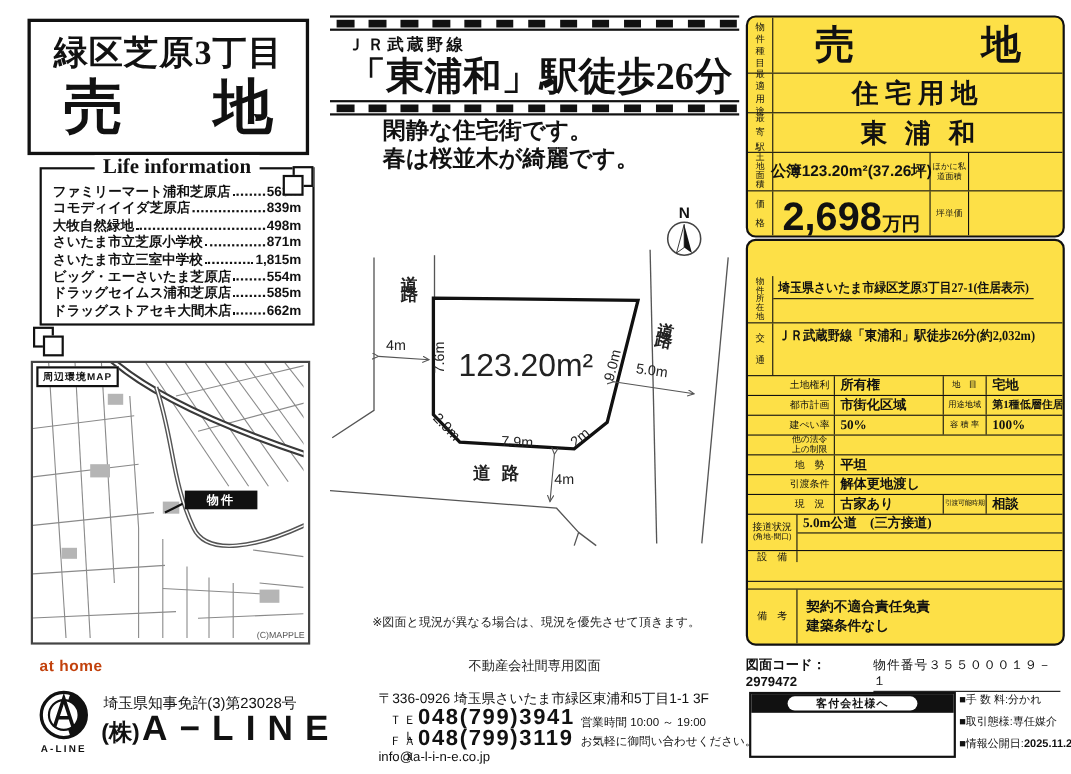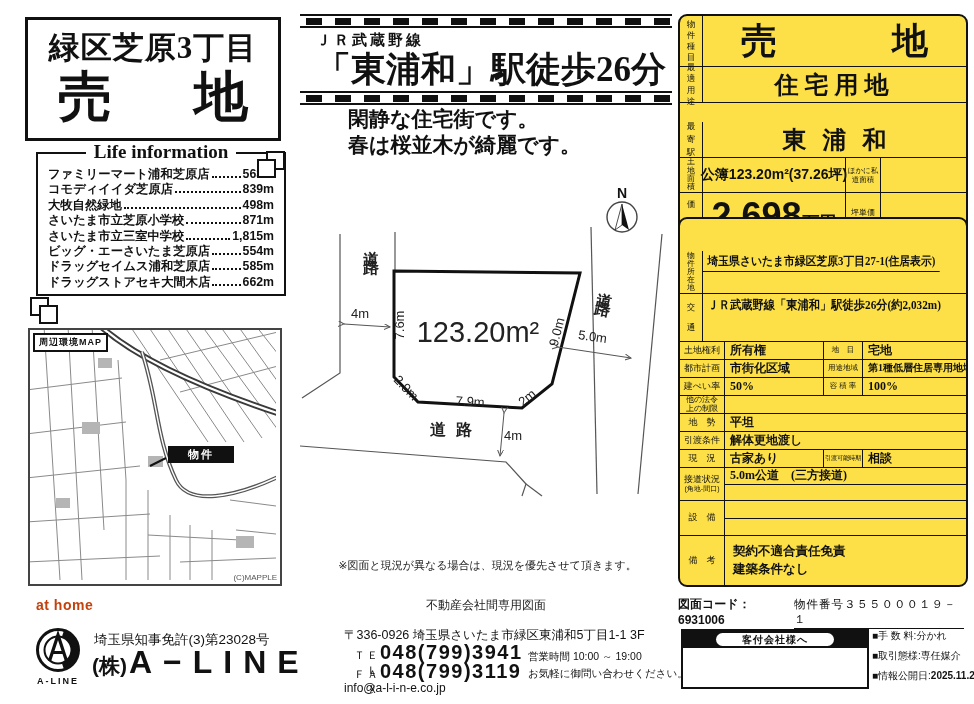--- a/index.html
+++ b/index.html
@@ -44,54 +44,54 @@
   .footer-center{left:316px;top:597px;width:340px;text-align:center;font-size:12px;color:#222;}
 
   
   .tbl{left:678px;width:286px;border:2px solid #111;border-radius:9px;overflow:hidden;background:#fde047;}
   .tblA{top:14px;}
   .tblB{top:217px;height:366px;display:flex;flex-direction:column;}
   .trow{display:flex;align-items:stretch;border-bottom:1.5px solid #111;}
   .trow:last-child{border-bottom:none;}
   .vcol{width:22px;border-right:1.5px solid #111;display:flex;align-items:center;justify-content:center;flex:none;}
   .vtxt{width:10px;font-size:8.5px;line-height:1.3;word-break:break-all;text-align:center;}
-  .r1{height:50px;} .r2{height:35px;} .r3{height:35px;margin-top:19px;} .r4{height:34px;} .r5{height:40px;}
+  .r1{height:50px;} .r2{height:35px;} .r3{height:35px;} .r4{height:34px;} .r5{height:40px;}
   .saleval{flex:1;display:flex;justify-content:space-between;align-items:center;padding:0 38px;font-size:36px;font-weight:800;}
   .centerval{flex:1;display:flex;justify-content:center;align-items:center;font-size:24px;font-weight:800;}
   .sp6{letter-spacing:6px;} .sp16{letter-spacing:16px;text-indent:16px;}
   .areaval{width:142px;flex:none;display:flex;align-items:center;justify-content:center;
            font-size:14px;font-weight:800;white-space:nowrap;}
   .subcol{width:34px;flex:none;border-left:1.5px solid #111;border-right:1.5px solid #111;
           display:flex;align-items:center;justify-content:center;text-align:center;
           font-size:7.5px;line-height:1.25;}
   .emptycell{flex:1;}
   .priceval{width:142px;flex:none;display:flex;align-items:baseline;justify-content:center;padding-top:2px;}
   .pricenum{font-size:36px;font-weight:900;letter-spacing:0px;}
   .priceunit{font-size:17px;font-weight:800;margin-left:1px;}
 
   .stack{flex:1;display:flex;flex-direction:column;min-width:0;}
   .subline{border-bottom:1px solid #111;}
   .val{display:flex;align-items:center;padding-left:5px;font-family:"Liberation Serif","DejaVu Serif",serif;
        font-weight:600;font-size:12px;white-space:nowrap;}
   .squeeze{transform:scaleX(0.9);transform-origin:left center;}
   .addr-line{height:20px;} .addr-empty{height:21px;}
   .traffic-row{height:48px;} .traffic-row .val{align-items:flex-start;padding-top:3px;}
-  .drow{height:17px;}
+  .drow{height:17px;padding-left:34px;}
   .dlabel{width:44px;flex:none;border-right:1px solid #111;display:flex;flex-direction:column;
           align-items:center;justify-content:center;font-size:9px;line-height:1.15;text-align:center;}
   .dlabel .small2{font-size:7px;}
   .dlabel.wrap{font-size:8px;}
   .dlabel.wrap span{width:36px;word-break:break-all;}
   .dval{width:93px;flex:none;border-right:1px solid #111;}
   .dlabel2{width:38px;flex:none;border-right:1px solid #111;display:flex;align-items:center;justify-content:center;
            text-align:center;font-size:7.5px;line-height:1.1;}
   .dlabel2.tiny{font-size:6.3px;letter-spacing:-0.3px;}
   .dval2{flex:1;}
   .fit10{font-size:10px;}
-  .d8{height:32px;} .d9{height:34px;} .d10{flex:1;border-bottom:none;}
+  .d8{height:32px;} .d9{height:34px;flex-direction:column;} .d10{flex:1;border-bottom:none;}
   .remarks{flex:1;padding:6px 8px;font-family:"Liberation Serif","DejaVu Serif",serif;
            font-weight:700;font-size:12.5px;line-height:1.5;}
 
   .codes{left:678px;top:596px;width:286px;display:flex;justify-content:space-between;align-items:baseline;}
   .code-l{font-size:12px;font-weight:800;}
   .code-r{font-family:"Liberation Serif","DejaVu Serif",serif;font-size:11.5px;letter-spacing:1px;
           border-bottom:1.5px solid #111;padding-bottom:1px;}
 
   
   .athome{left:36px;top:597px;font-size:14px;font-weight:800;color:#c2410c;letter-spacing:0.5px;}
@@ -414,21 +414,21 @@
     <div class="trow d10">
       <div class="dlabel">備　考</div>
       <div class="remarks">
         <div>契約不適合責任免責</div>
         <div>建築条件なし</div>
       </div>
     </div>
   </div>
 
   <div class="abs codes">
-    <span class="code-l">図面コード：6931006</span>
+    <span class="code-l">図面コード：2979472</span>
     <span class="code-r">物件番号３５５０００１９－１</span>
   </div>
 
   <div class="abs athome">at home</div>
 
   <svg class="abs alogo" width="48" height="48" viewBox="-24 -24 48 48">
     <circle r="20.5" fill="none" stroke="#111" stroke-width="3"></circle>
     <path d="M 6,-19.5 A 20.5,20.5 0 0 1 6,19.5 L 4,13.5 A 14.5,14.5 0 0 0 4,-13.5 Z" fill="#111"></path>
     <circle r="13.5" fill="none" stroke="#111" stroke-width="2"></circle>
     <path d="M -8.5,11 L 0,-15 L 8.5,11 M -4.5,2.5 L 4.5,2.5" fill="none" stroke="#111" stroke-width="3.2"></path>

